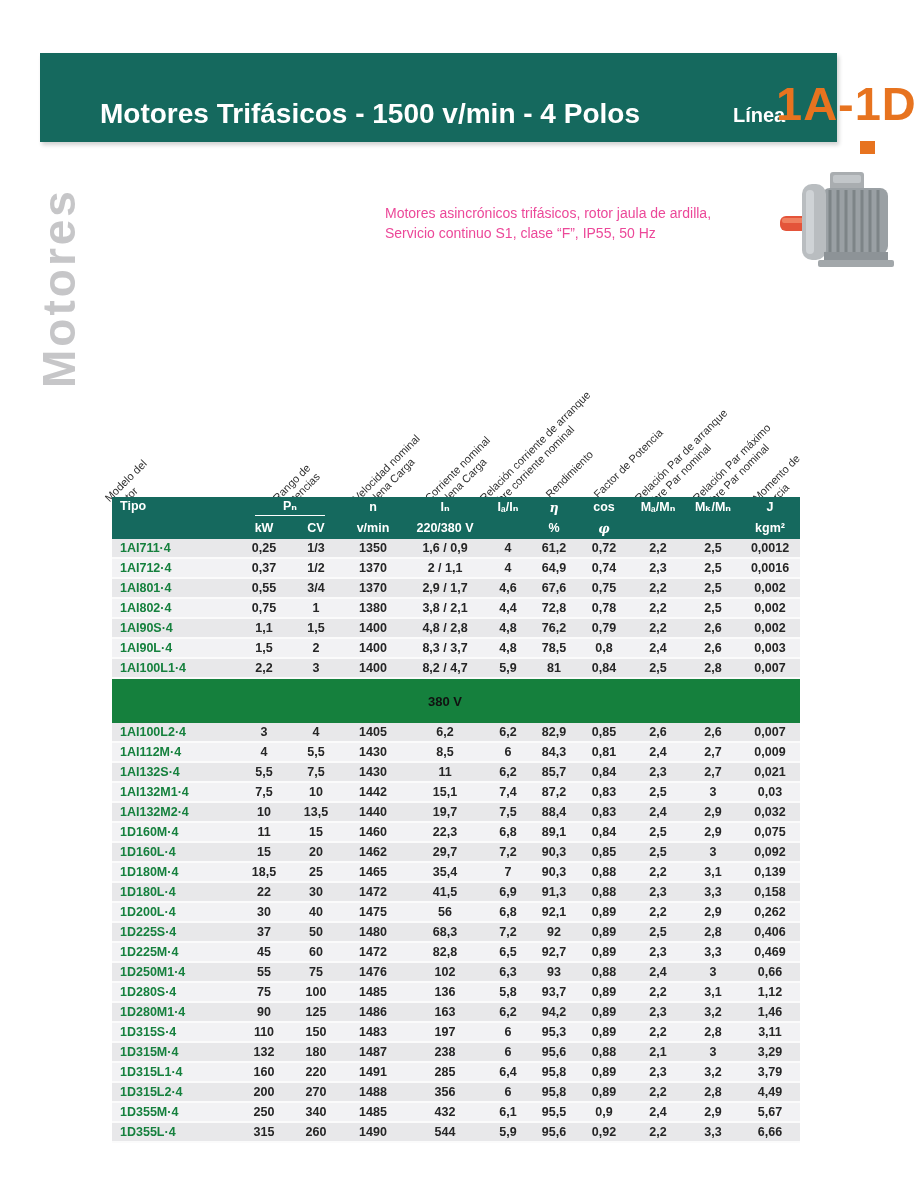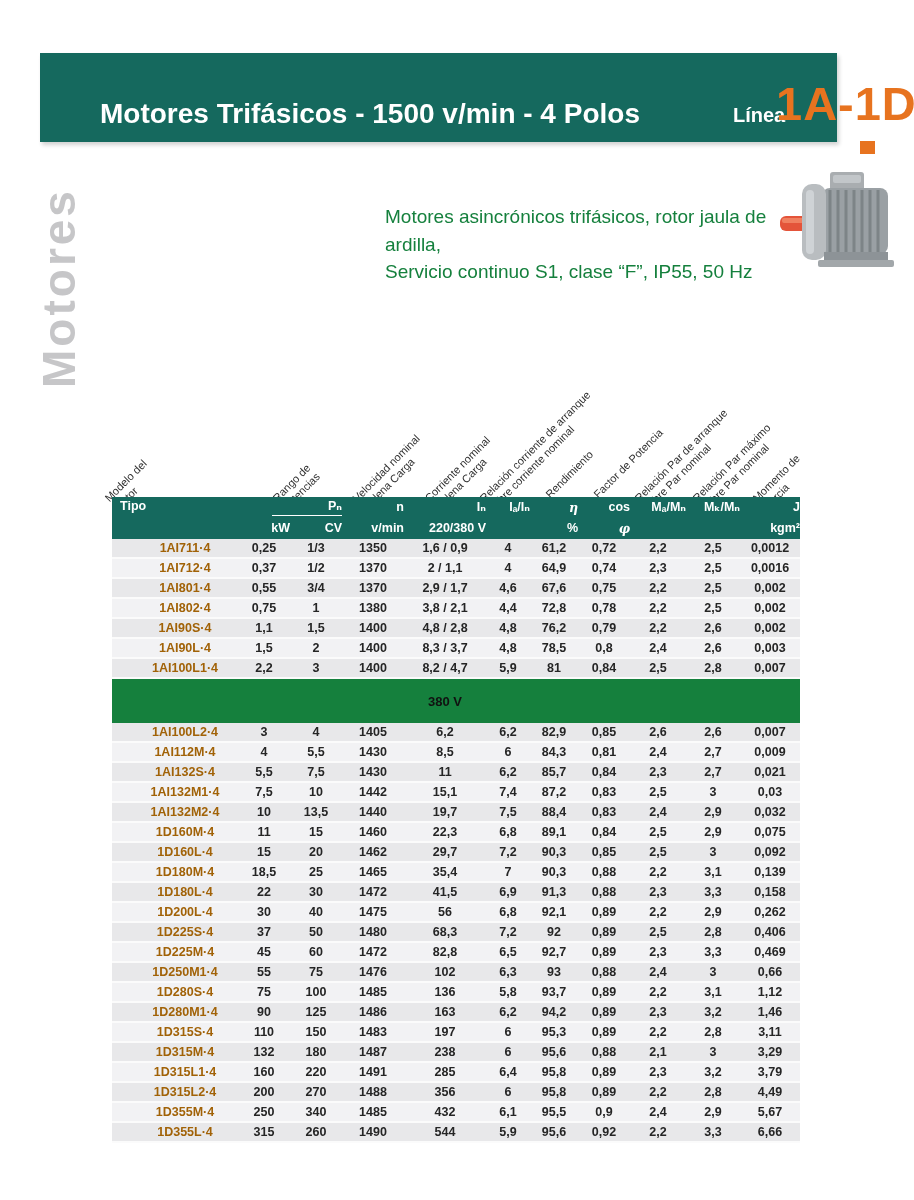--- a/index.html
+++ b/index.html
@@ -16,40 +16,40 @@
     box-shadow:2px 3px 4px rgba(0,0,0,.18);display:flex;align-items:flex-end;}
   .banner-title{color:#fff;font-weight:bold;font-size:28px;padding:0 0 12px 60px;white-space:nowrap;}
   .banner-right{color:#fff;font-weight:bold;font-size:20px;padding:0 0 15px 0;position:absolute;left:693px;bottom:0;margin-top:45px;}
 
   
   .corner-code{position:absolute;left:776px;top:76px;font-size:47px;font-weight:bold;
     color:#e7731f;letter-spacing:1px;white-space:nowrap;}
   .corner-square{position:absolute;left:860px;top:141px;width:15px;height:13px;background:#e7731f;}
 
   
-  .descr{position:absolute;left:385px;top:203px;width:400px;font-size:19px;line-height:1.45;color:#15803d;}
+  .descr{position:absolute;left:385px;top:203px;width:400px;font-size:14px;line-height:1.45;color:#ec4899;}
 
   
   .motor-art{position:absolute;left:778px;top:158px;width:136px;height:130px;}
 
   
   .diag{position:absolute;transform:rotate(-45deg);transform-origin:left bottom;
     font-size:11px;line-height:12.5px;color:#2f2f2f;white-space:pre-line;}
 
   
   .motor-table{position:absolute;left:112px;top:497px;width:688px;border-collapse:separate;
     border-spacing:0;table-layout:fixed;font-size:12.5px;color:#222;}
-  .motor-table th{background:#15695e;color:#fff;font-weight:bold;text-align:right;
+  .motor-table th{background:#15695e;color:#fff;font-weight:bold;text-align:center;
     padding:2px 0 3px 0;line-height:15px;font-size:12.5px;}
   .motor-table th.h-tipo{text-align:left;padding-left:8px;vertical-align:top;}
   .pn-underline{display:inline-block;min-width:70px;border-bottom:1px solid #fff;padding-bottom:1px;}
   .ital{font-style:italic;font-family:"DejaVu Serif","Liberation Serif",serif;}
   .motor-table td{height:18px;text-align:center;border-bottom:2px solid #fbfbfb;
     padding:0;font-weight:bold;color:#252525;}
-  .motor-table td.c-tipo{text-align:center;padding-left:20px;color:#a16207;}
+  .motor-table td.c-tipo{text-align:left;padding-left:8px;color:#15803d;}
   .motor-table tbody tr:nth-child(odd) td{background:#e8e8ea;}
   .motor-table tbody tr:nth-child(even) td{background:#f2f2f4;}
   .motor-table tbody tr.divider td{background:#15803d;height:44px;border-bottom:none;}
   .motor-table td.divider-label{font-weight:bold;font-size:13px;color:#111;}
 </style>
 </head>
 <body>
 
 <div class="page">
 

